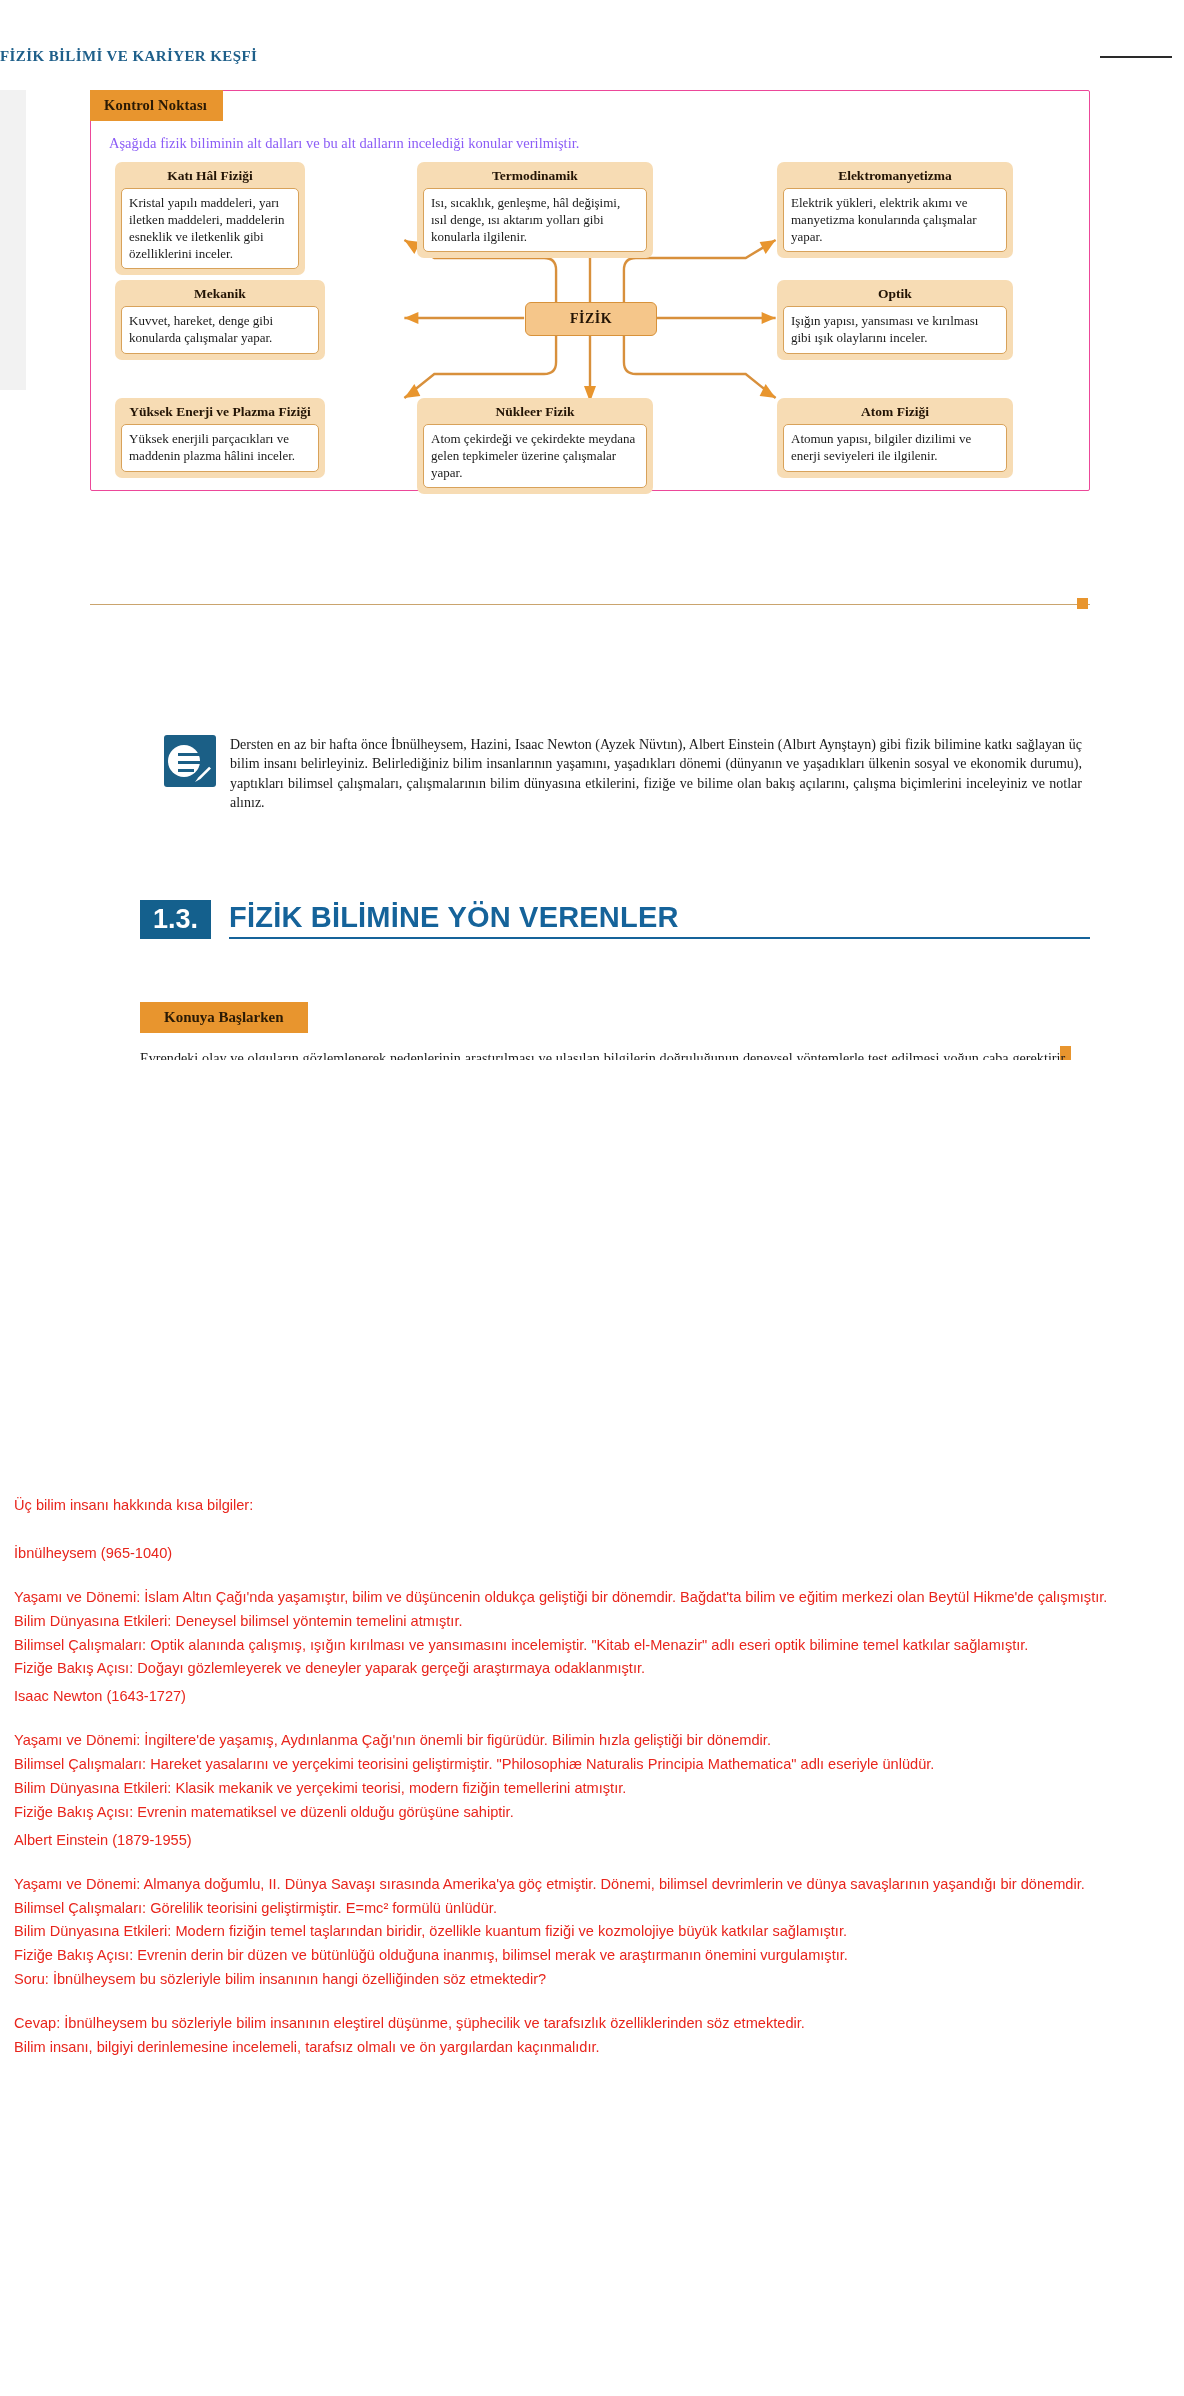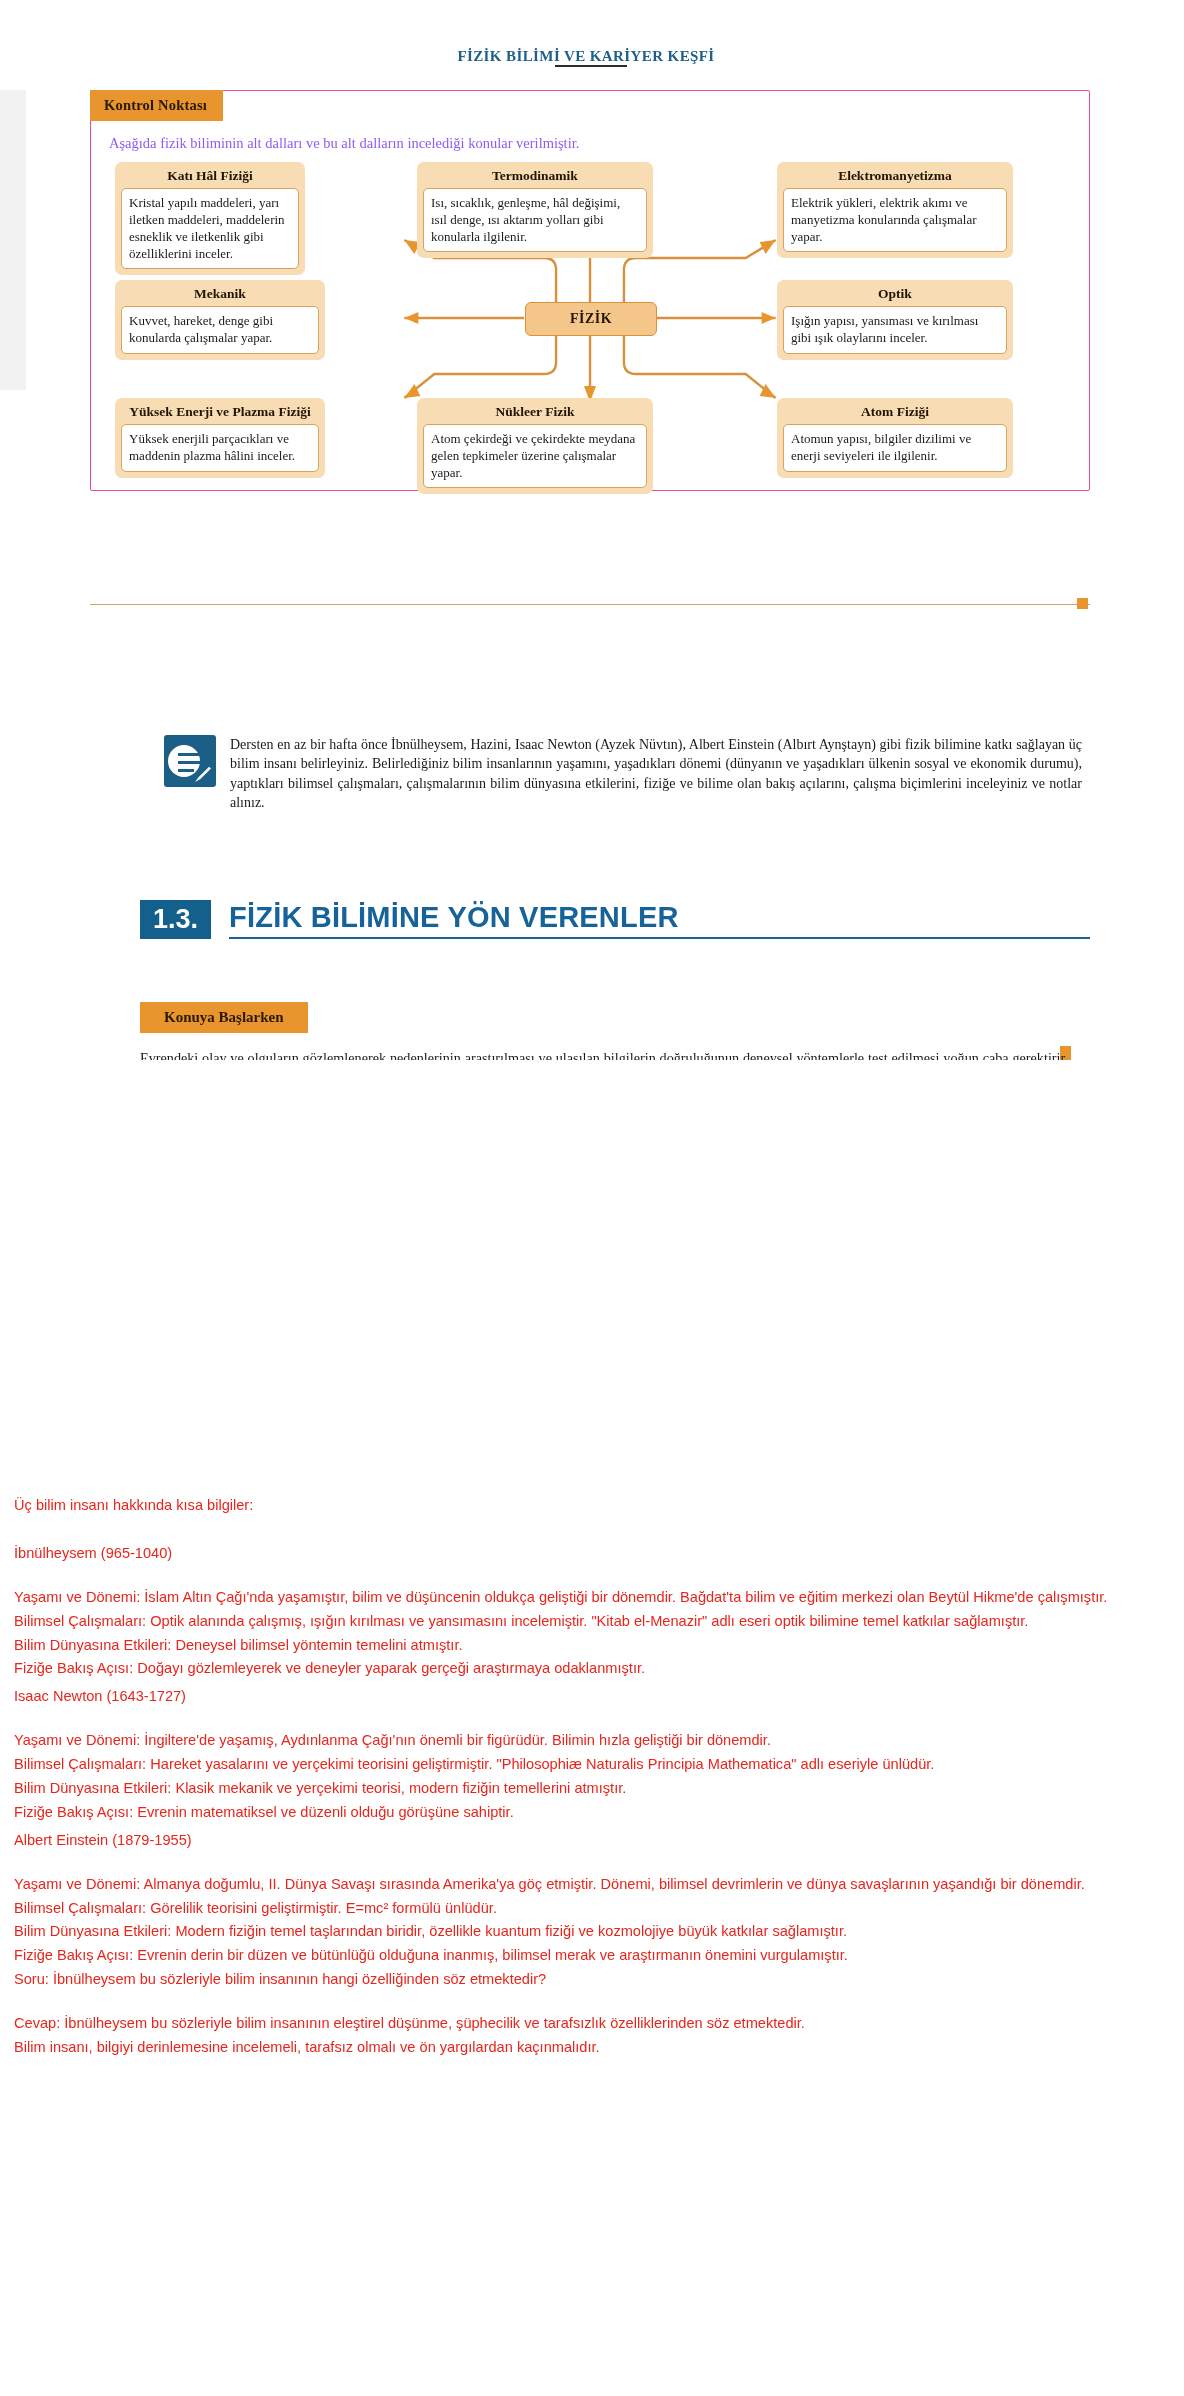--- a/index.html
+++ b/index.html
@@ -23,21 +23,20 @@
   }
 
   
   .page-header {
     position: absolute;
     top: 48px; left: 0; right: 0;
     display: flex;
     align-items: center;
     justify-content: space-between;
     padding-right: 12px;
-    flex-direction: column;
   }
   .page-header .ttl {
     font-family: "Liberation Serif", serif;
     font-size: 15px;
     font-weight: 700;
     letter-spacing: .4px;
     color: #1e5f8a;
   }
   .page-header .rule {
     width: 72px;
@@ -372,22 +371,22 @@
 
   </div>
 
 </div>
 
 <div class="answer">
   <p class="lead">Üç bilim insanı hakkında kısa bilgiler:</p>
 
   <h4>İbnülheysem (965-1040)</h4>
   <p>Yaşamı ve Dönemi: İslam Altın Çağı'nda yaşamıştır, bilim ve düşüncenin oldukça geliştiği bir dönemdir. Bağdat'ta bilim ve eğitim merkezi olan Beytül Hikme'de çalışmıştır.</p>
+  <p>Bilim Dünyasına Etkileri: Deneysel bilimsel yöntemin temelini atmıştır.</p>
   <p>Bilimsel Çalışmaları: Optik alanında çalışmış, ışığın kırılması ve yansımasını incelemiştir. "Kitab el-Menazir" adlı eseri optik bilimine temel katkılar sağlamıştır.</p>
-  <p>Bilim Dünyasına Etkileri: Deneysel bilimsel yöntemin temelini atmıştır.</p>
   <p>Fiziğe Bakış Açısı: Doğayı gözlemleyerek ve deneyler yaparak gerçeği araştırmaya odaklanmıştır.</p>
 
   <h4 style="margin-top:6px">Isaac Newton (1643-1727)</h4>
   <p>Yaşamı ve Dönemi: İngiltere'de yaşamış, Aydınlanma Çağı'nın önemli bir figürüdür. Bilimin hızla geliştiği bir dönemdir.</p>
   <p>Bilimsel Çalışmaları: Hareket yasalarını ve yerçekimi teorisini geliştirmiştir. "Philosophiæ Naturalis Principia Mathematica" adlı eseriyle ünlüdür.</p>
   <p>Bilim Dünyasına Etkileri: Klasik mekanik ve yerçekimi teorisi, modern fiziğin temellerini atmıştır.</p>
   <p>Fiziğe Bakış Açısı: Evrenin matematiksel ve düzenli olduğu görüşüne sahiptir.</p>
 
   <h4 style="margin-top:6px">Albert Einstein (1879-1955)</h4>
   <p>Yaşamı ve Dönemi: Almanya doğumlu, II. Dünya Savaşı sırasında Amerika'ya göç etmiştir. Dönemi, bilimsel devrimlerin ve dünya savaşlarının yaşandığı bir dönemdir.</p>

